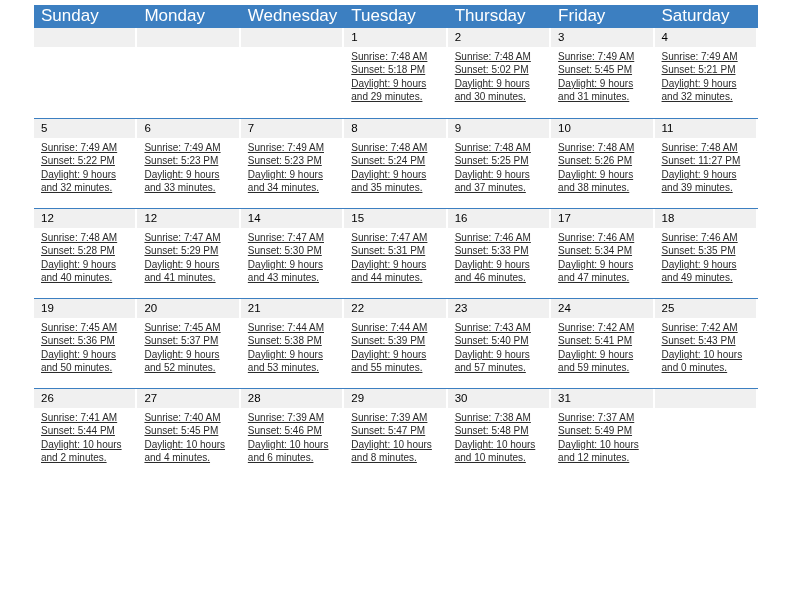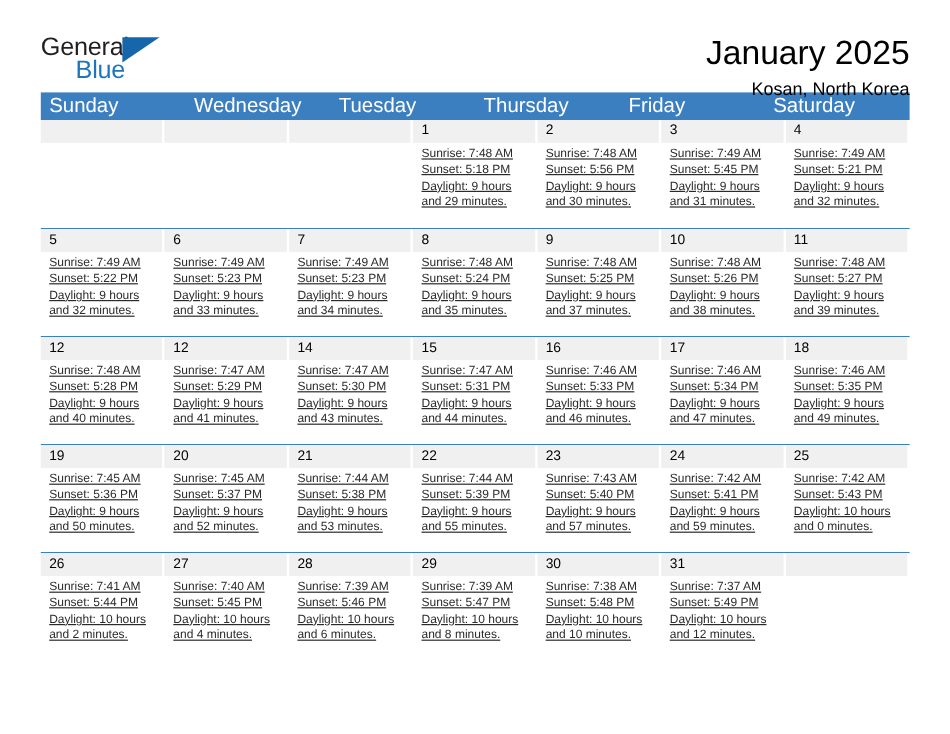--- a/index.html
+++ b/index.html
@@ -134,35 +134,25 @@
   }
   .day-info div {
     white-space: nowrap;
   }
 </style>
 </head>
 <body>
 
 <div class="page">
 
-  <div class="header">
-    <div class="logo">
-      <span class="logo-general">General</span>
-      <span class="logo-triangle"></span>
-      <span class="logo-blue">Blue</span>
-    </div>
-    <div class="titles">
-      <div class="title-main">January 2025</div>
-      <div class="title-sub">Kosan, North Korea</div>
-    </div>
-  </div>
 
   <div class="calendar">
     <div class="weekday-row">
         <div class="weekday">Sunday</div>
+        <div class="weekday">Monday</div>
         <div class="weekday">Wednesday</div>
         <div class="weekday">Tuesday</div>
         <div class="weekday">Thursday</div>
         <div class="weekday">Friday</div>
         <div class="weekday">Saturday</div>
       </div>
     <div id="weeks-container">
         <div class="week-row">
           <div class="day-cell empty">
             <div class="day-number"></div>
@@ -179,21 +169,21 @@
               <div>Sunrise: 7:48 AM</div>
               <div>Sunset: 5:18 PM</div>
               <div>Daylight: 9 hours</div>
               <div>and 29 minutes.</div>
             </div>
           </div>
           <div class="day-cell">
             <div class="day-number">2</div>
             <div class="day-info">
               <div>Sunrise: 7:48 AM</div>
-              <div>Sunset: 5:56 PM</div>
+              <div>Sunset: 5:02 PM</div>
               <div>Daylight: 9 hours</div>
               <div>and 30 minutes.</div>
             </div>
           </div>
           <div class="day-cell">
             <div class="day-number">3</div>
             <div class="day-info">
               <div>Sunrise: 7:49 AM</div>
               <div>Sunset: 5:45 PM</div>
               <div>Daylight: 9 hours</div>
@@ -262,21 +252,21 @@
               <div>Sunrise: 7:48 AM</div>
               <div>Sunset: 5:26 PM</div>
               <div>Daylight: 9 hours</div>
               <div>and 38 minutes.</div>
             </div>
           </div>
           <div class="day-cell">
             <div class="day-number">11</div>
             <div class="day-info">
               <div>Sunrise: 7:48 AM</div>
-              <div>Sunset: 5:27 PM</div>
+              <div>Sunset: 11:27 PM</div>
               <div>Daylight: 9 hours</div>
               <div>and 39 minutes.</div>
             </div>
           </div>
         </div>
         <div class="week-row">
           <div class="day-cell">
             <div class="day-number">12</div>
             <div class="day-info">
               <div>Sunrise: 7:48 AM</div>

